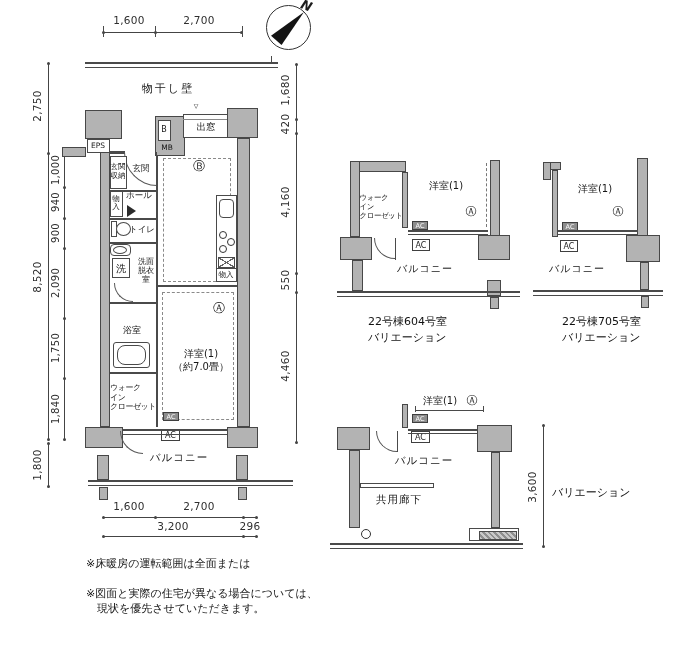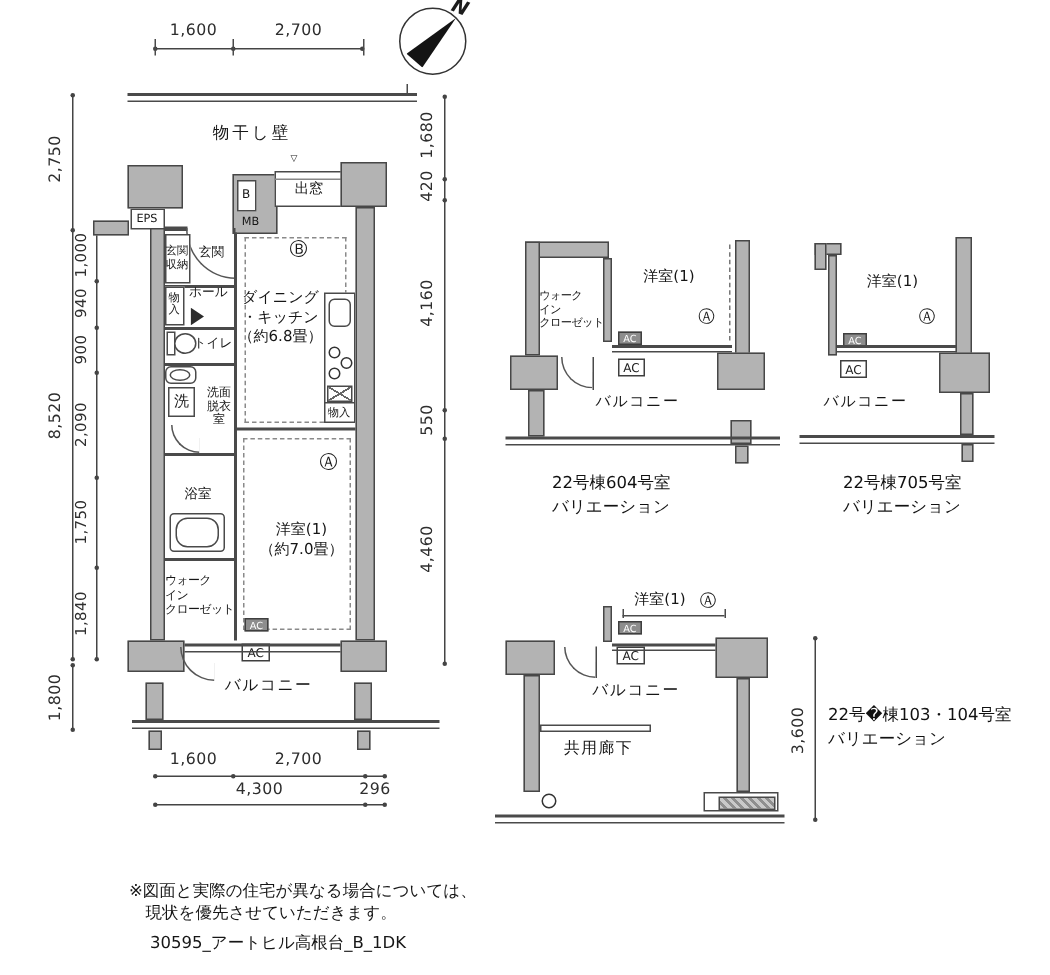--- a/index.html
+++ b/index.html
@@ -89,21 +89,21 @@
   <div class="dimv" style="left:285px;top:280px">550</div>
   <div class="dimv" style="left:285px;top:366px">4,460</div>
 
   <div class="dlh" style="left:103px;top:517px;width:154px"></div>
   <span class="dot" style="left:154px;top:516px"></span>
   <span class="dot" style="left:242px;top:516px"></span>
   <div class="dimh" style="left:129px;top:506px">1,600</div>
   <div class="dimh" style="left:199px;top:506px">2,700</div>
   <div class="dlh" style="left:103px;top:536px;width:154px"></div>
   <span class="dot" style="left:242px;top:535px"></span>
-  <div class="dimh" style="left:173px;top:526px">4,300</div>
+  <div class="dimh" style="left:173px;top:526px">3,200</div>
   <div class="dimh" style="left:250px;top:526px">296</div>
 
   <div class="wall" style="left:62px;top:147px;width:24px;height:10px"></div>
   <div class="wall" style="left:85px;top:110px;width:37px;height:29px"></div>
   <div class="box" style="left:87px;top:139px;width:23px;height:14px"></div>
   <div class="lbl" style="left:98px;top:146px;font-size:7.5px">EPS</div>
   <div class="wall" style="left:155px;top:116px;width:30px;height:40px"></div>
   <div class="box" style="left:158px;top:120px;width:13px;height:21px"></div>
   <div class="lbl" style="left:164px;top:130px;font-size:8px">B</div>
   <div class="lbl" style="left:167px;top:148px;font-size:7.5px">MB</div>
@@ -154,23 +154,20 @@
   <div class="lbl" style="left:132px;top:331px;font-size:9px">浴室</div>
   <div class="box" style="left:113px;top:342px;width:37px;height:26px;border-radius:3px"></div>
   <div class="box" style="left:117px;top:345px;width:29px;height:20px;border-radius:8px"></div>
 
   <div class="lbl" style="left:133px;top:397px;font-size:8px;letter-spacing:-.5px;text-align:left;line-height:1.2">ウォーク
 イン
 クローゼット</div>
 
   <div class="dash" style="left:163px;top:158px;width:68px;height:124px"></div>
   <div class="lbl" style="left:199px;top:167px;font-size:12px">Ⓑ</div>
-  <div class="lbl" style="left:187px;top:212px;font-size:10px">ダイニング
-・キッチン
-（約6.8畳）</div>
   <div class="box" style="left:216px;top:195px;width:21px;height:82px"></div>
   <div class="box" style="left:219px;top:199px;width:15px;height:19px;border-radius:4px"></div>
   <div class="circle" style="left:219px;top:231px;width:8px;height:8px;border-width:1px"></div>
   <div class="circle" style="left:227px;top:238px;width:8px;height:8px;border-width:1px"></div>
   <div class="circle" style="left:219px;top:245px;width:8px;height:8px;border-width:1px"></div>
   <div class="xbox" style="left:218px;top:257px;width:17px;height:11px"></div>
   <div class="box" style="left:216px;top:268px;width:21px;height:14px"></div>
   <div class="lbl" style="left:226px;top:275px;font-size:7.5px">物入</div>
 
   <div class="hl" style="left:157px;top:285px;width:80px;height:2px"></div>
@@ -258,20 +255,19 @@
   <div class="lbl" style="left:424px;top:461px;font-size:10.5px;letter-spacing:1px">バルコニー</div>
   <div class="box" style="left:360px;top:483px;width:74px;height:5px"></div>
   <div class="lbl" style="left:399px;top:500px;font-size:10.5px;letter-spacing:1px">共用廊下</div>
   <div class="circle" style="left:361px;top:529px;width:10px;height:10px"></div>
   <div class="box" style="left:469px;top:528px;width:50px;height:13px"></div>
   <div class="hatch" style="left:479px;top:531px;width:38px;height:9px"></div>
   <div class="hl" style="left:330px;top:543px;width:193px;height:2px"></div>
   <div class="hl" style="left:330px;top:548px;width:193px"></div>
   <div class="dlv" style="left:543px;top:425px;height:122px"></div>
   <div class="dimv" style="left:532px;top:487px">3,600</div>
-  <div class="cap" style="left:552px;top:469px">22号�棟103・104号室</div>
   <div class="cap" style="left:552px;top:485px">バリエーション</div>
 
+  <div class="note" style="left:86px;top:556px">※床暖房の運転範囲は全面または</div>
   <div class="note" style="left:97px;top:601px">現状を優先させていただきます。</div>
   <div class="note" style="left:86px;top:586px">※図面と実際の住宅が異なる場合については、</div>
-  <div class="note" style="left:100px;top:621px">30595_アートヒル高根台_B_1DK</div>
 
 </div>
 
 </body></html>

